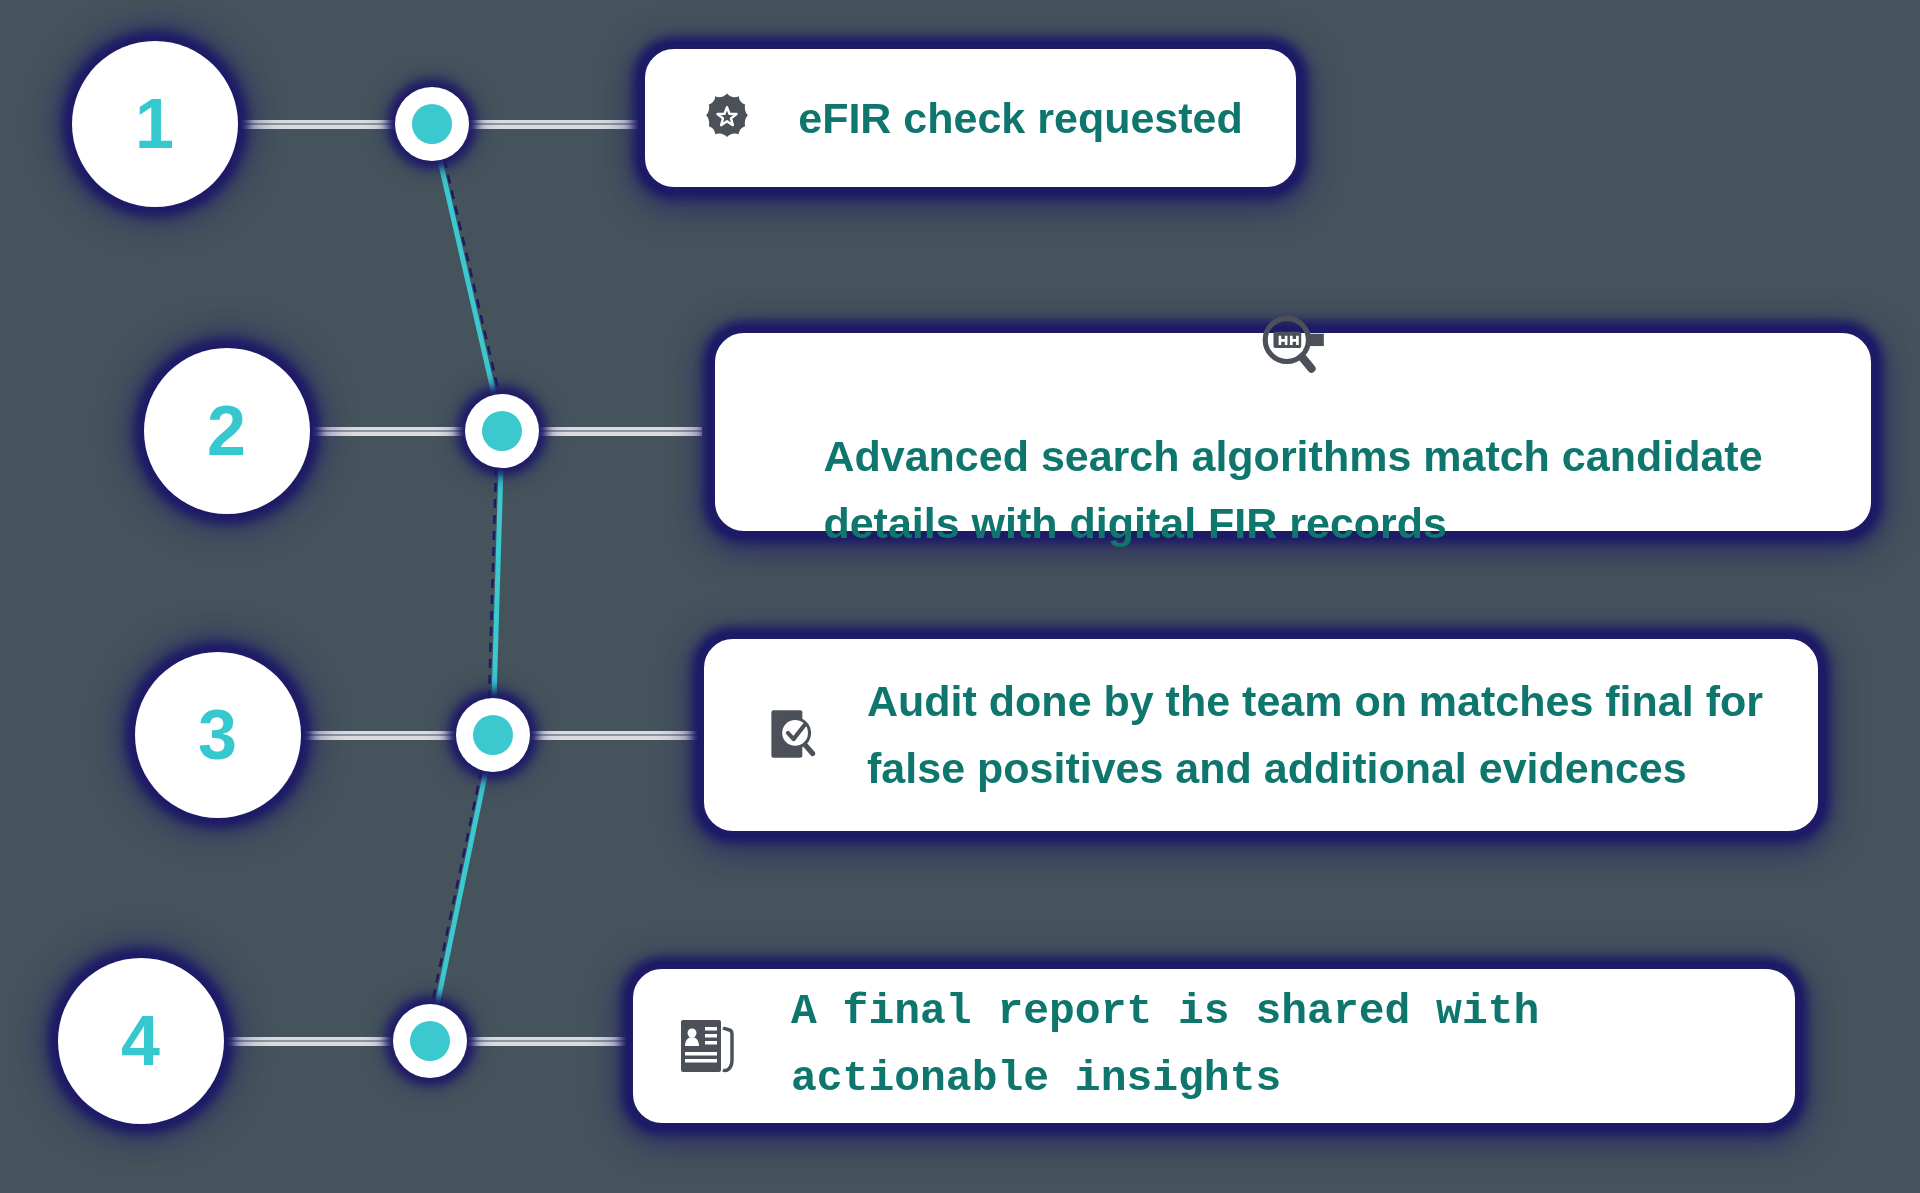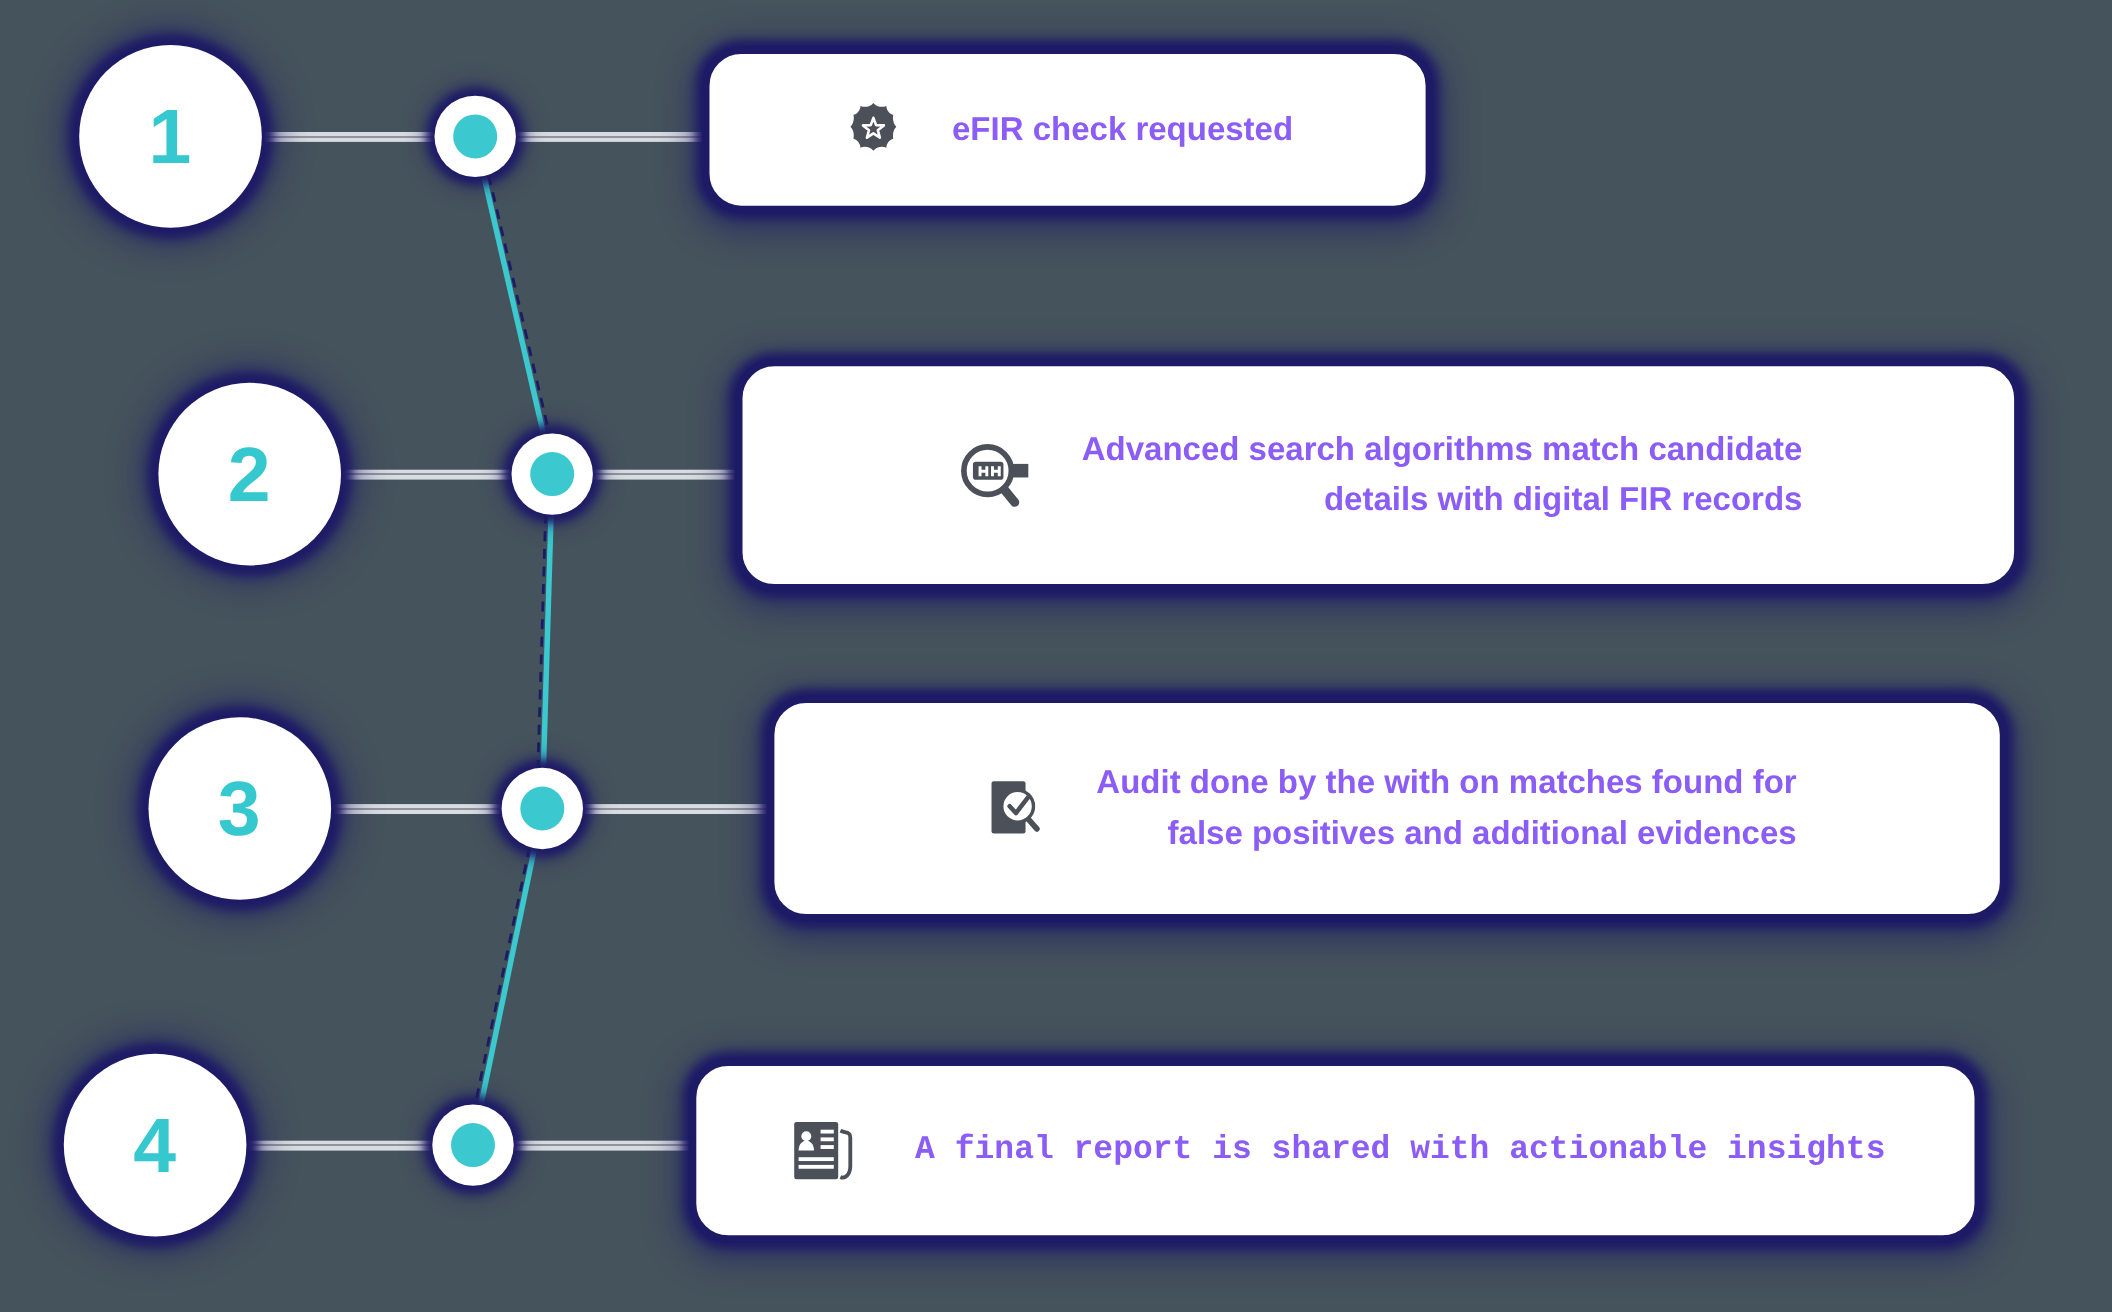--- a/index.html
+++ b/index.html
@@ -55,27 +55,26 @@
 
   
   .card{
     position:absolute;background:#ffffff;z-index:4;
     border:7px solid #1d1a66;border-radius:36px;
     box-shadow:0 0 9px 5px #1e1b67, 0 7px 28px 10px rgba(30,27,103,0.55);
     display:flex;align-items:center;justify-content:center;
     gap:42px;padding:0 40px;box-sizing:border-box;
   }
   .c1{left:638px;top:42px;width:665px;height:152px;}
-  .c2{left:668px;top:326px;width:1170px;height:212px;}
+  .c2{left:708px;top:326px;width:1170px;height:212px;flex-direction:column;}
   .c3{left:697px;top:632px;width:1128px;height:206px;}
   .c4{left:626px;top:962px;width:1176px;height:168px;font-family:Liberation Mono, monospace;}
   .card-text{
-    color:#8b5cf6;font-size:30px;font-weight:700;line-height:1.55;
+    color:#0f766e;font-size:43px;font-weight:700;line-height:1.55;
     white-space:pre-line;
-    text-align:right;
   }
   .icon{flex:0 0 auto;display:flex;align-items:center;justify-content:center;}
 </style>
 </head>
 <body>
 
 <div class="canvas">
 
   <div class="hline hl1"></div>
   <div class="hline hl2"></div>
@@ -144,21 +143,21 @@
 
   <div class="card c3">
     <span class="icon">
       <svg width="66" height="66" viewBox="0 0 64 64">
         <rect x="12" y="8" width="30" height="46" rx="2" fill="#4b5059"></rect>
         <circle cx="35" cy="30" r="14" fill="#ffffff" stroke="#4b5059" stroke-width="3"></circle>
         <path d="M28 30 l5.5 6 L44 22.5" fill="none" stroke="#4b5059" stroke-width="4" stroke-linecap="round" stroke-linejoin="round"></path>
         <line x1="45" y1="42" x2="52" y2="50" stroke="#4b5059" stroke-width="5" stroke-linecap="round"></line>
       </svg>
     </span>
-    <div class="card-text">Audit done by the with on matches found for
+    <div class="card-text">Audit done by the team on matches final for
 false positives and additional evidences</div>
   </div>
 
   <div class="card c4">
     <span class="icon">
       <svg width="76" height="66" viewBox="0 0 76 64">
         <rect x="8" y="6" width="40" height="52" rx="2" fill="#4b5059"></rect>
         <circle cx="19" cy="19" r="4.5" fill="#ffffff"></circle>
         <path d="M12 32 c0 -6 3.5 -9 7 -9 s7 3 7 9 Z" fill="#ffffff"></path>
         <rect x="32" y="13" width="12" height="3.5" fill="#ffffff"></rect>

